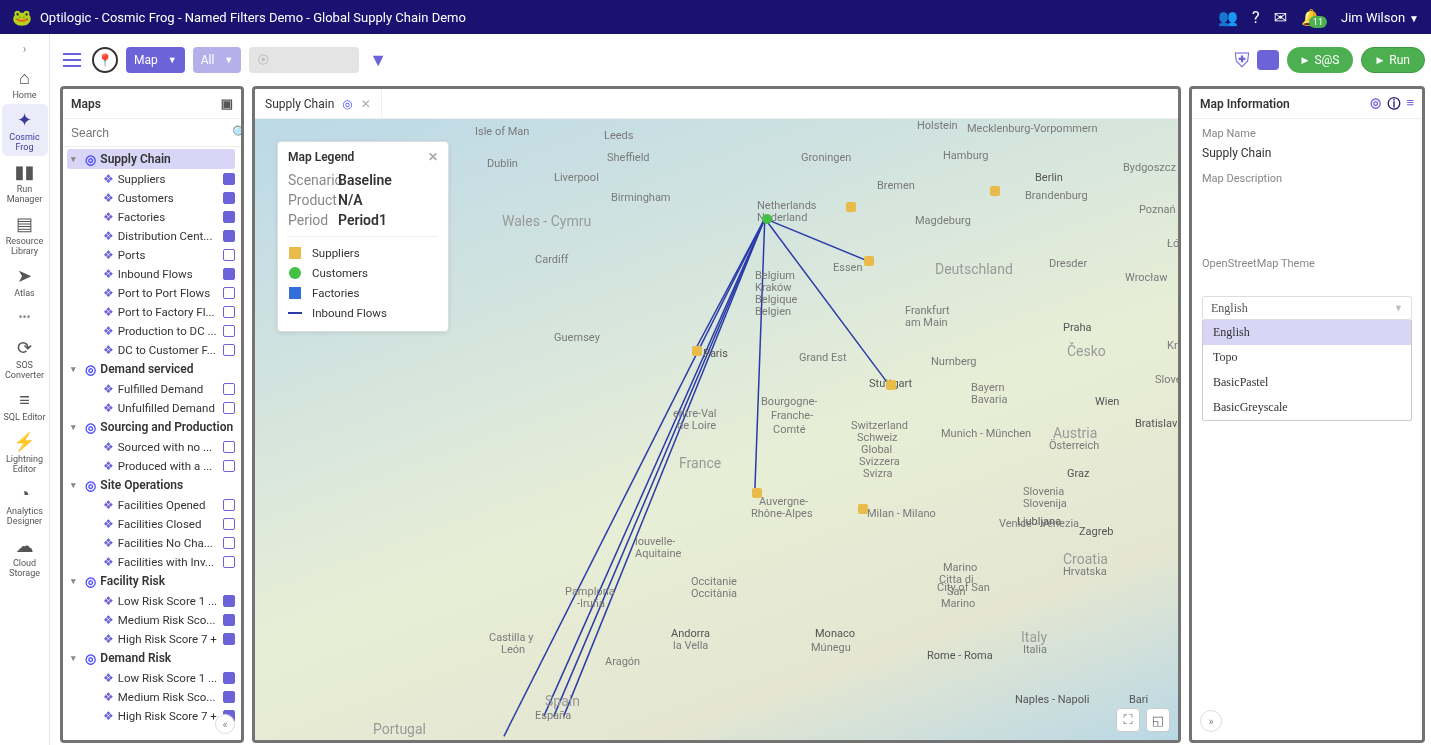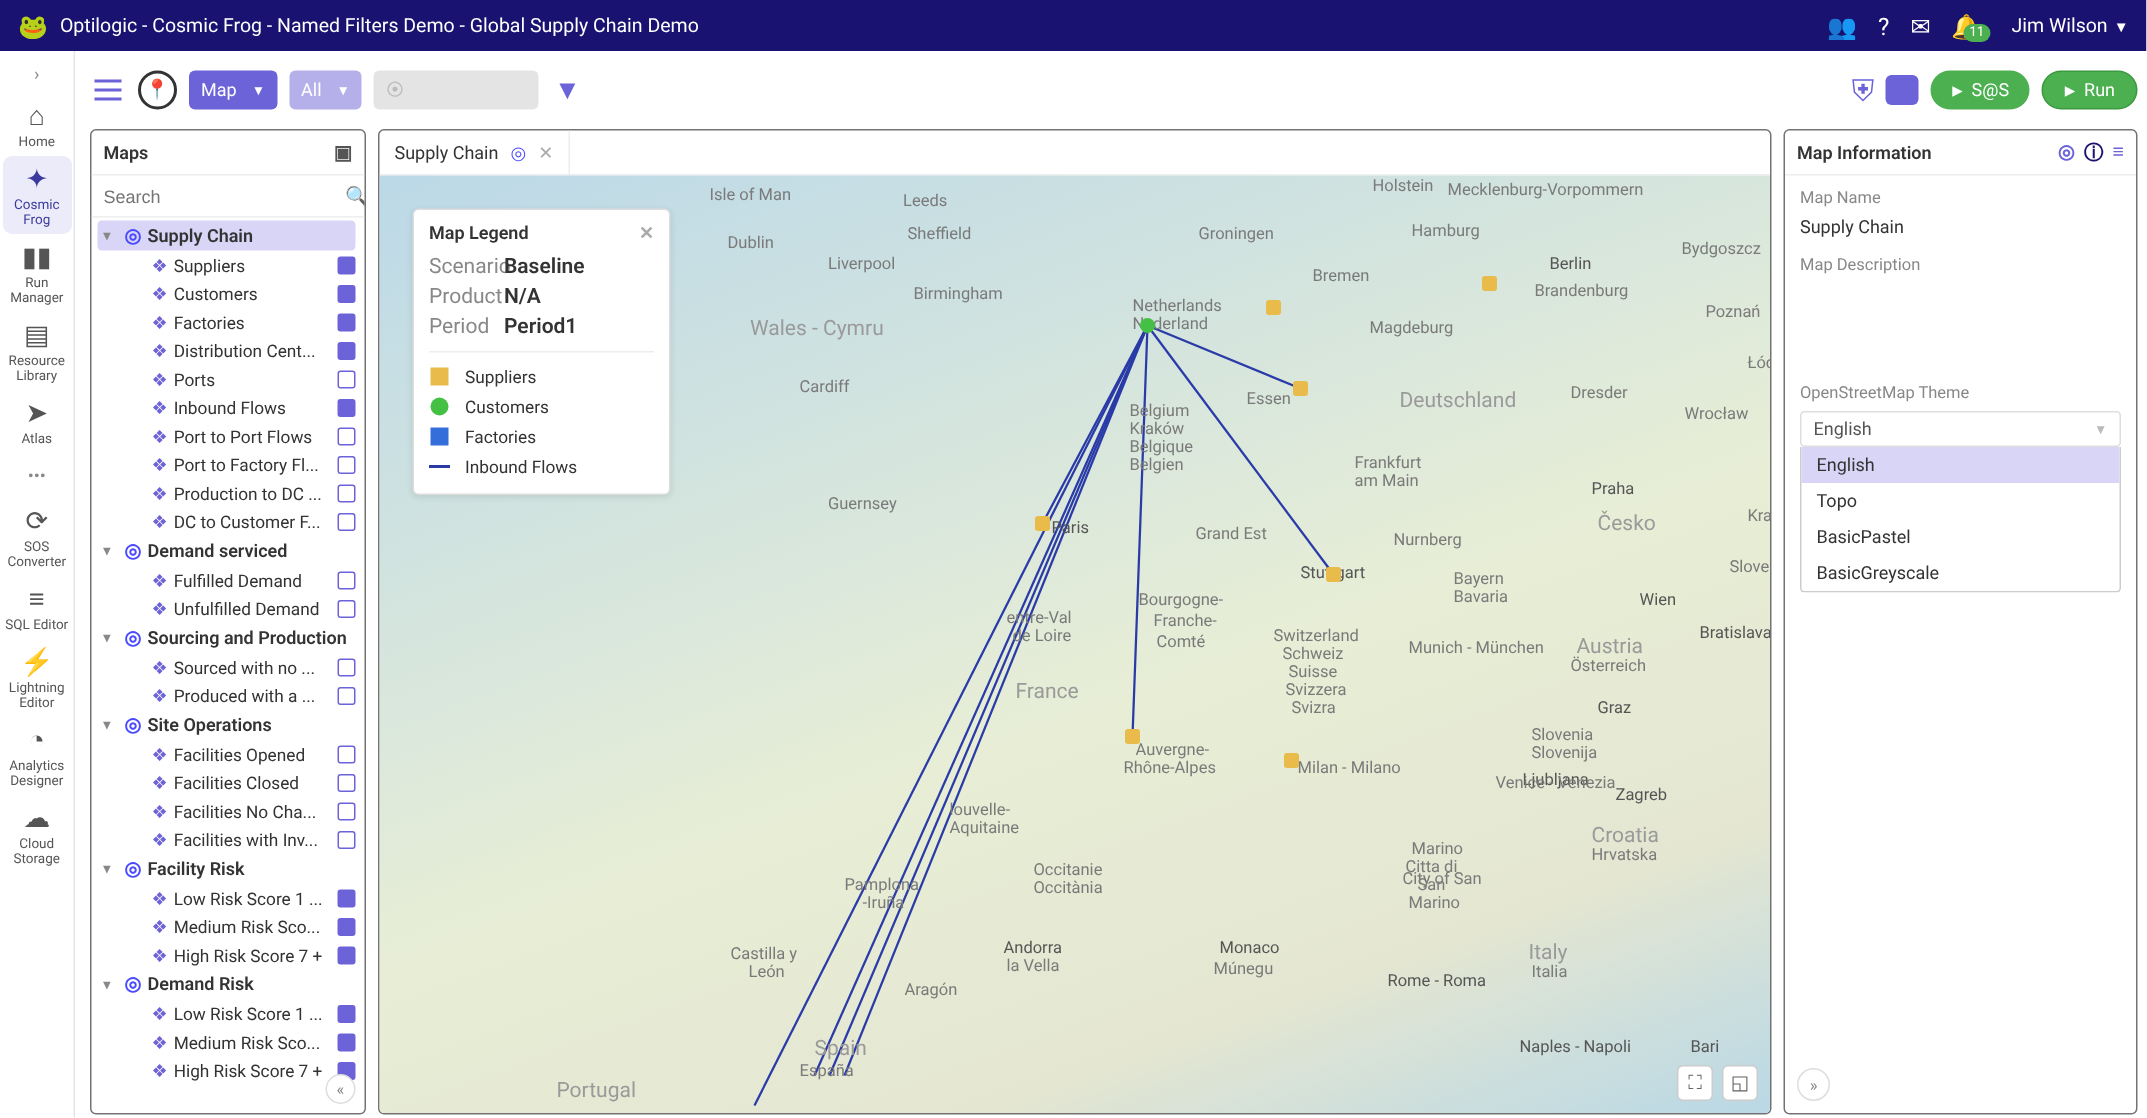--- a/index.html
+++ b/index.html
@@ -39,21 +39,21 @@
   .toolbar .shield { color:#6c63d8; font-size:20px; cursor:pointer; }
   .toolbar .chatbubble { width:22px; height:20px; background:#6c63d8; border-radius:4px; position:relative; cursor:pointer;}
   .toolbar .runbtn { height: 26px; border-radius: 14px; color:#fff; display:flex; align-items:center; padding: 0 14px; font-size:12px; cursor:pointer; }
   .toolbar .runbtn.sos { background:#4caf50; }
   .toolbar .runbtn.run { background:#4caf50; border:1px solid #3a9a3e; }
   .toolbar .runbtn .tri { margin-right:6px; font-size:9px; }
 
   
   .workspace { position: absolute; top: 86px; left: 60px; right: 6px; bottom: 2px; display: grid; grid-template-columns: 184px 1fr 236px; gap: 8px; }
 
-  .panel { background:#fff; border: 1px solid #737373; border-radius: 4px; display:flex; flex-direction:column; overflow:hidden; position:relative; }
+  .panel { background:#fff; border: 3px solid #737373; border-radius: 4px; display:flex; flex-direction:column; overflow:hidden; position:relative; }
   .panel-hdr { height: 30px; border-bottom:1px solid #eee; display:flex; align-items:center; padding: 0 8px; font-size:12px; font-weight:600; justify-content:space-between; }
   .panel-hdr .hdr-icons { display:flex; gap:6px; color:#555; }
   .panel-hdr .hdr-icons span { cursor:pointer; font-size:13px; }
 
   
   .maps-search { display:flex; align-items:center; height:28px; border-bottom:1px solid #eee; padding:0 6px; gap:4px;}
   .maps-search input { flex:1; border:none; outline:none; font-size:12px; padding: 4px 2px; color:#555; }
   .maps-search .sicon { color:#999; cursor:pointer; font-size:13px; }
 
   .tree { flex:1; overflow-y:auto; padding: 2px 0 2px 4px; }
@@ -93,21 +93,21 @@
   .legend-sep { border-top:1px solid #eee; margin:6px 0; }
   .legend-item { display:flex; align-items:center; gap:10px; font-size:11.5px; padding:3px 0;}
   .legend-item .sw { width:14px; height:14px; display:flex; align-items:center; justify-content:center;}
   .map-controls { position:absolute; bottom:8px; right:8px; display:flex; gap:6px; }
   .map-controls .mc { width:24px; height:24px; border:1px solid #ccc; border-radius:4px; background:#fff; display:flex; align-items:center; justify-content:center; color:#666; cursor:pointer; font-size:13px;}
 
   
   .info-body { padding: 8px 10px; display:flex; flex-direction:column; gap:6px; }
   .info-label { font-size:11px; color:#888; }
   .info-value { font-size:12px; color:#333; }
-  .osm-select { margin-top:0; }
+  .osm-select { margin-top:20px;font-family:Liberation Serif, serif; }
   .selectbox { height:24px; border:1px solid #ddd; border-radius:3px; display:flex; align-items:center; justify-content:space-between; padding:0 8px; font-size:12px; color:#555; cursor:pointer;}
   .dropdown { border:1px solid #ccc; border-top:none; border-radius:0 0 3px 3px; background:#fff; }
   .dropdown .opt { padding:5px 10px; font-size:12px; cursor:pointer; }
   .dropdown .opt.selected { background:#d8d5f7; }
   .expand-right { position:absolute; bottom:8px; left:8px; width:22px; height:22px; border:1px solid #ddd; border-radius:11px; display:flex; align-items:center; justify-content:center; color:#888; cursor:pointer; background:#fff; font-size:11px;}
 </style>
 </head>
 <body>
 
 <div class="topbar">
@@ -479,21 +479,21 @@
         <span class="map-label" style="left: 418px; top: 288px;">entre-Val</span>
         <span class="map-label" style="left: 422px; top: 300px;">de Loire</span>
         <span class="map-label dark" style="left: 614px; top: 258px;">Stuttgart</span>
         <span class="map-label" style="left: 716px; top: 262px;">Bayern</span>
         <span class="map-label" style="left: 716px; top: 274px;">Bavaria</span>
         <span class="map-label" style="left: 506px; top: 276px;">Bourgogne-</span>
         <span class="map-label" style="left: 516px; top: 290px;">Franche-</span>
         <span class="map-label" style="left: 518px; top: 304px;">Comté</span>
         <span class="map-label" style="left: 596px; top: 300px;">Switzerland</span>
         <span class="map-label" style="left: 602px; top: 312px;">Schweiz</span>
-        <span class="map-label" style="left: 606px; top: 324px;">Suisse</span>
+        <span class="map-label" style="left: 606px; top: 324px;">Global</span>
         <span class="map-label" style="left: 604px; top: 336px;">Svizzera</span>
         <span class="map-label" style="left: 608px; top: 348px;">Svizra</span>
         <span class="map-label" style="left: 686px; top: 308px;">Munich - München</span>
         <span class="map-label big" style="left: 798px; top: 306px;">Austria</span>
         <span class="map-label" style="left: 794px; top: 320px;">Österreich</span>
         <span class="map-label dark" style="left: 840px; top: 276px;">Wien</span>
         <span class="map-label dark" style="left: 880px; top: 298px;">Bratislava</span>
         <span class="map-label" style="left: 900px; top: 254px;">Slovensko</span>
         <span class="map-label big" style="left: 424px; top: 336px;">France</span>
         <span class="map-label" style="left: 504px; top: 376px;">Auvergne-</span>

